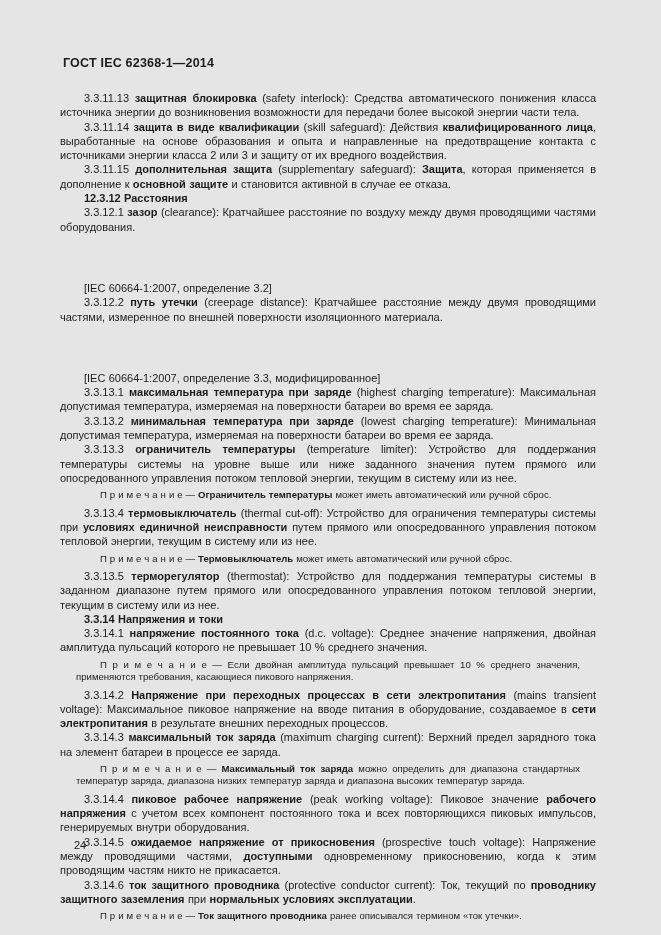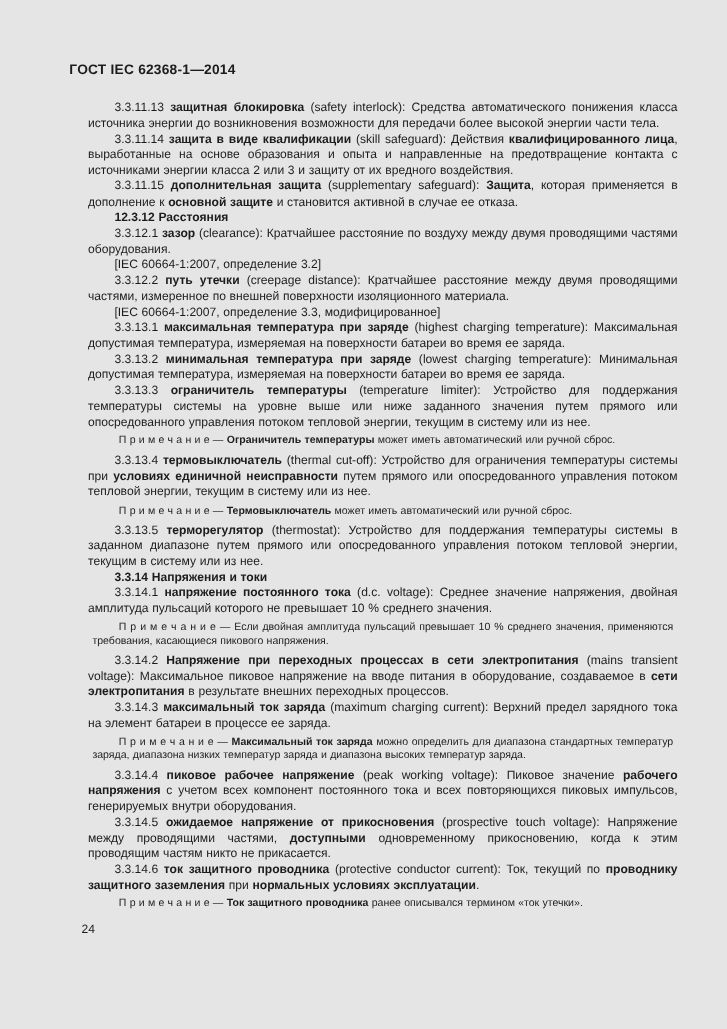--- a/index.html
+++ b/index.html
@@ -20,43 +20,44 @@
     position: absolute;
     left: 63px;
     top: 56px;
     font-size: 12.5px;
     font-weight: bold;
     letter-spacing: 0.2px;
     white-space: nowrap;
   }
   .content {
     position: absolute;
-    left: 80px;
+    left: 60px;
     top: 91px;
     width: 536px;
   }
   .content p {
     margin: 0;
     font-size: 11px;
     line-height: 14.3px;
     text-align: justify;
     text-indent: 24px;
     word-spacing: 0.3px;
   }
   .content p.par-heading {
     font-weight: bold;
     text-align: left;
   }
   .content p.par-ref {
     text-align: left;
+    margin-top: 47px;
   }
   .content p.par-note {
     font-size: 9.6px;
     line-height: 12.4px;
-    margin: 4px 4px;
+    margin: 4px 16px;
   }
   .content b {
     font-weight: bold;
   }
   .page-number {
     position: absolute;
     left: 74px;
     top: 839px;
     font-size: 11px;
   }

